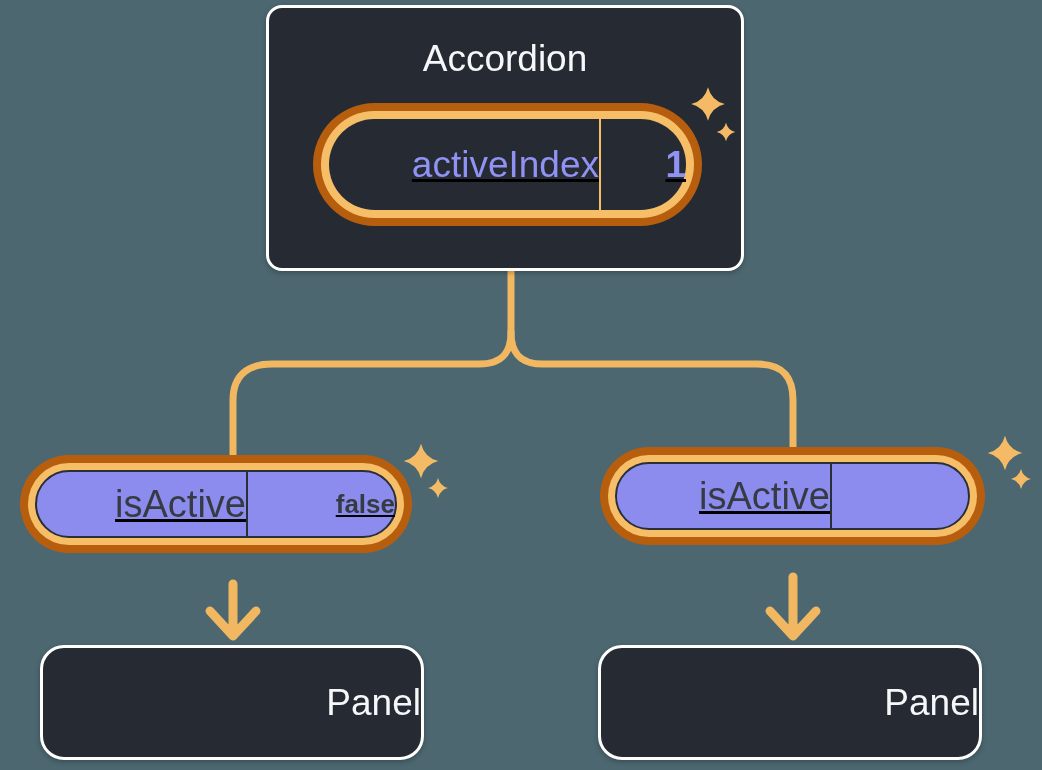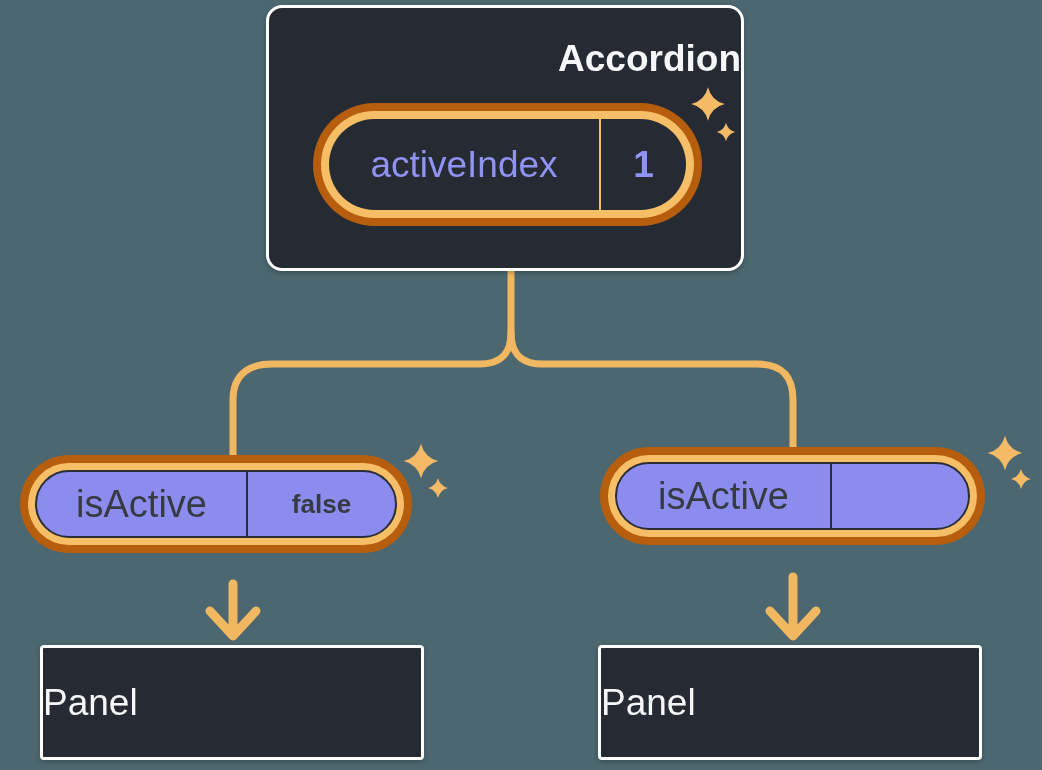--- a/index.html
+++ b/index.html
@@ -10,47 +10,47 @@
   }
   
   .comp-box{
     position:absolute;box-sizing:border-box;
     background:var(--c-boxFill,#262B33);
     border:3px solid var(--c-boxBorder,#FFFFFF);
     box-shadow:0 2px 5px rgba(0,0,0,.25);
     z-index:2;
   }
   #accordion-box{left:266px;top:5px;width:478px;height:266px;border-radius:16px;}
-  .panel-box{width:384px;height:115px;border-radius:4px;display:flex;align-items:center;justify-content:flex-start;}
+  .panel-box{width:384px;height:115px;border-radius:24px;display:flex;align-items:center;justify-content:flex-end;}
   #panel-left{left:40px;top:645px;}
   #panel-right{left:598px;top:645px;}
   .box-title{
-    position:absolute;left:0;right:0;top:30px;text-align:right;
-    font-size:37px;font-weight:700;color:var(--c-lightText,#F6F7F9);
+    position:absolute;left:0;right:0;top:30px;text-align:center;
+    font-size:37px;font-weight:400;color:var(--c-lightText,#F6F7F9);
   }
   .panel-label{font-size:37px;font-weight:500;color:var(--c-lightText,#F6F7F9);}
   
   .pill{
     position:absolute;box-sizing:border-box;border-radius:999px;
     display:flex;align-items:center;z-index:3;
   }
   #state-pill{
     left:329px;top:119px;width:357px;height:91px;
     background:var(--c-boxFill,#262B33);
     box-shadow:0 0 0 8px var(--c-ringInner,#F7BE68),0 0 0 16px var(--c-ringOuter,#B65E0E),0 4px 6px rgba(0,0,0,.28);
   }
   .prop-pill{
     width:355px;height:68px;
     background:var(--c-purpleFill,#8C8CEE);
     border:2px solid var(--c-pillOutline,#2A2E37);
     box-shadow:0 0 0 7px var(--c-ringInner,#F7BE68),0 0 0 15px var(--c-ringOuter,#B65E0E),0 4px 6px rgba(0,0,0,.28);
   }
   #prop-pill-left{left:35px;top:470px;width:362px;}
   #prop-pill-right{left:615px;top:462px;}
-  .seg{display:flex;align-items:center;justify-content:center;height:100%;}
+  .seg{display:flex;align-items:center;justify-content:flex-end;height:100%;text-decoration:underline;}
   #state-pill .seg-label{width:270px;}
   #state-pill .seg-value{flex:1;}
   #prop-pill-left .seg-label{width:209px;}
   #prop-pill-right .seg-label{width:213px;}
   .prop-pill .seg-value{flex:1;}
   .divider-orange{width:2px;height:100%;background:var(--c-ringInner,#F7BE68);}
   .divider-dark{width:2px;height:100%;background:var(--c-pillOutline,#2A2E37);}
   .state-name{font-size:37px;color:var(--c-purpleText,#9193F4);}
   .state-value{font-size:37px;font-weight:700;color:var(--c-purpleText,#9193F4);}
   .prop-name{font-size:38px;color:var(--c-darkText,#363B43);}

